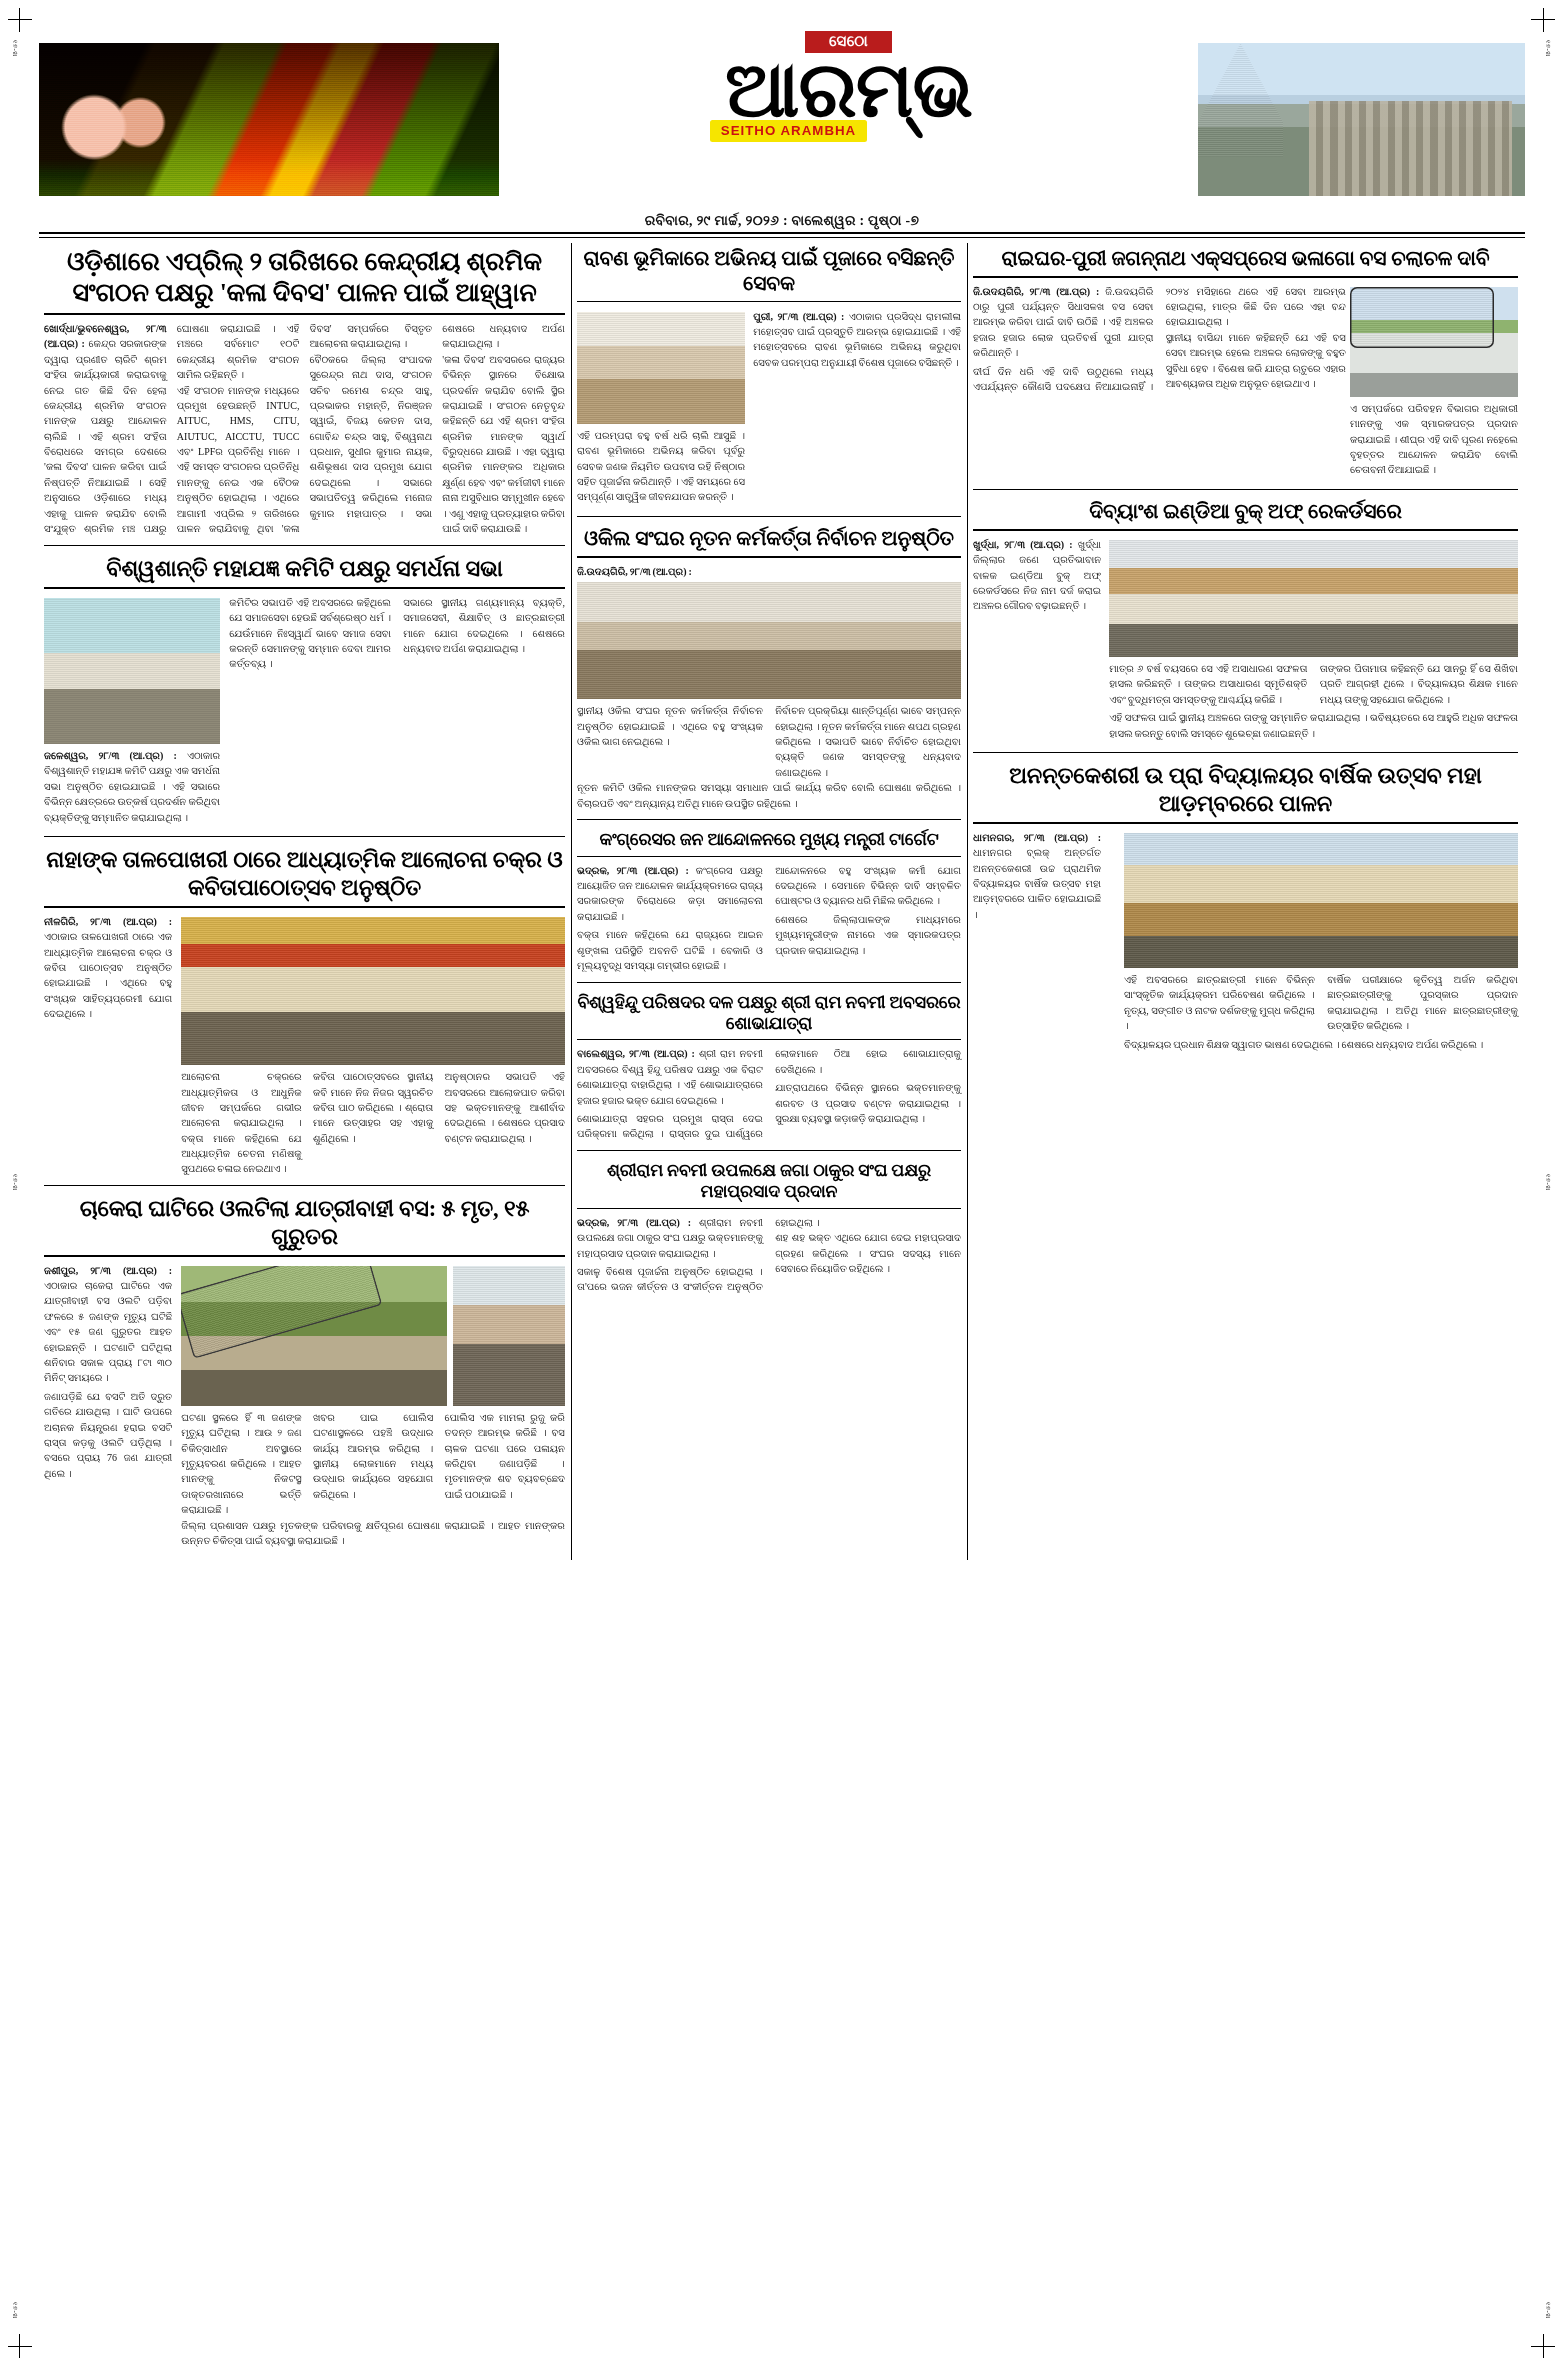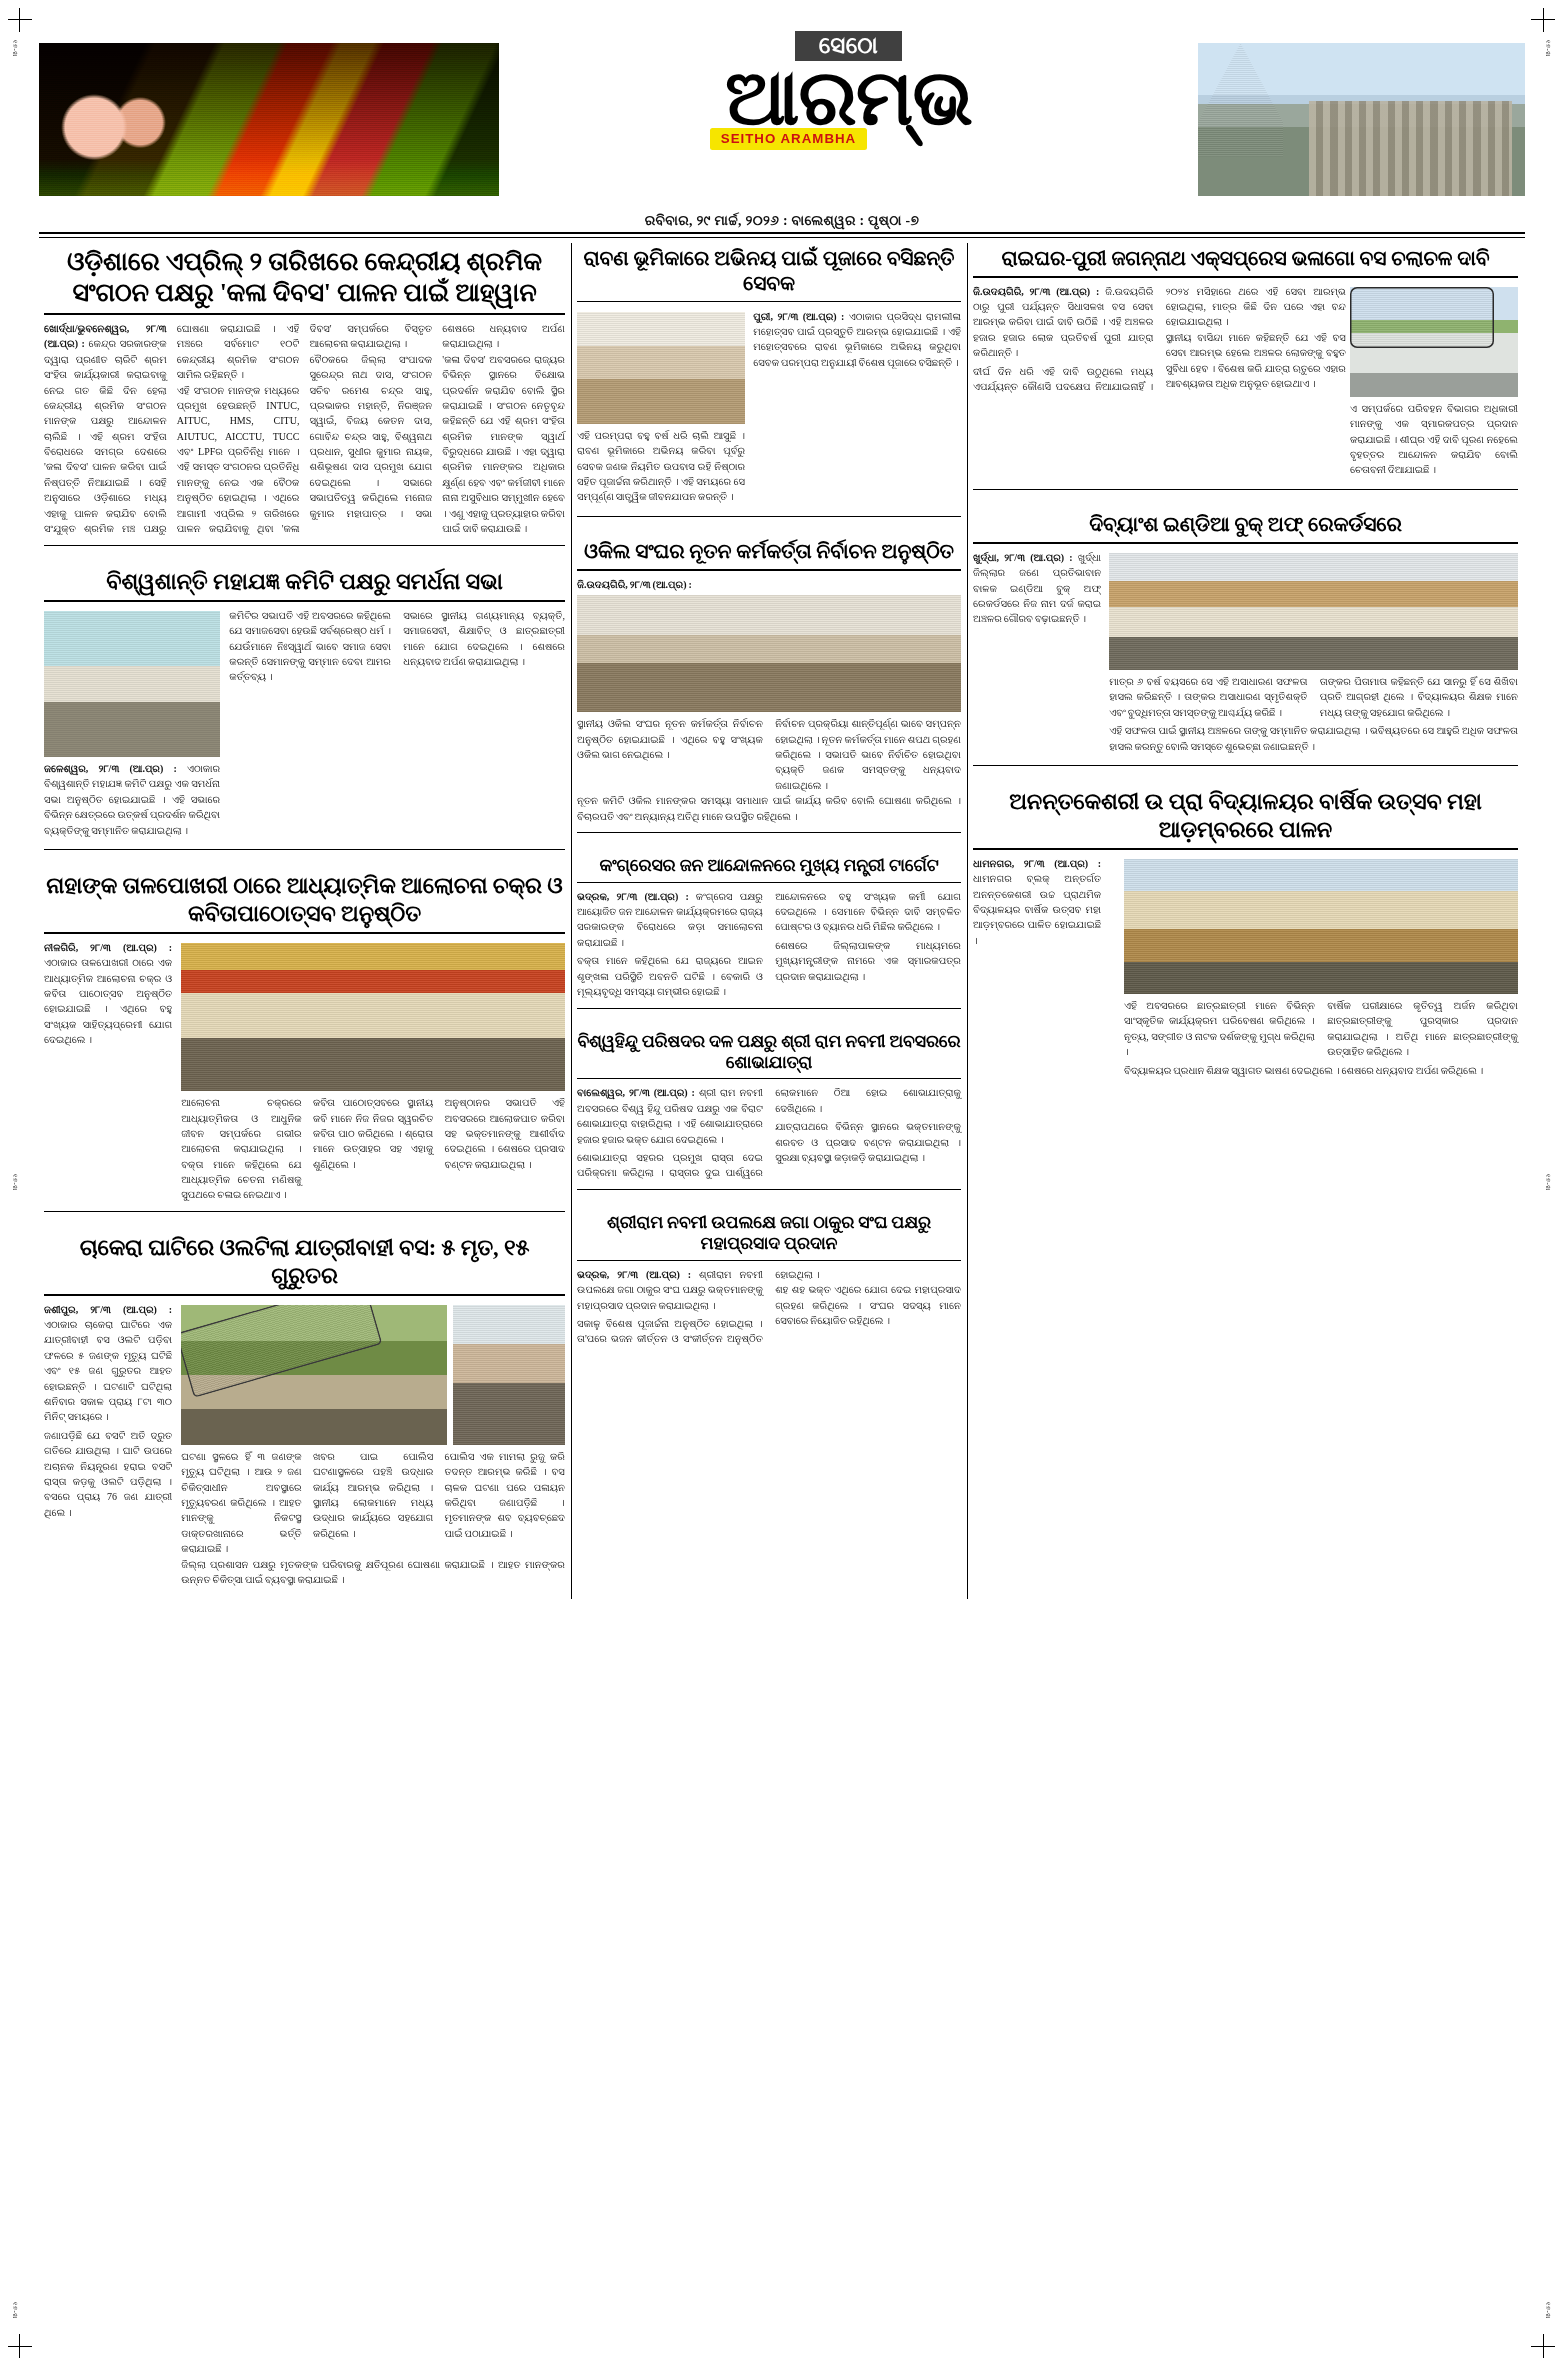--- a/index.html
+++ b/index.html
@@ -84,22 +84,22 @@
     opacity:.95;
   }
   .ph-temple:before{
     content:""; position:absolute; right:4%; bottom:0; width:62%; height:62%;
     background:repeating-linear-gradient(90deg,#b9b3a2 0 7.1px,#938d7c 7.1px 14.3px);
     opacity:.9;
   }
 
   .mast-center { text-align:center; width:551px; padding-top:2px; position:relative; }
   .mast-kicker {
-    background:#404040; color:#fff; display:inline-block;
-    padding:3.1px 23.5px 4.1px 23.5px; font-size:23px; line-height:1;
+    background:#b91c1c; color:#fff; display:inline-block;
+    padding:3.1px 23.5px 4.1px 23.5px; font-size:15px; line-height:1;
     letter-spacing:0.5px; font-family:"Liberation Serif", serif; font-weight:700;
     margin-bottom:1px;
   }
   .mast-title {
     font-family:"Liberation Serif", serif;
     font-weight:700; font-size:77px; line-height:.94; color:#000;
     letter-spacing:-1px; margin:0; padding:0;
   }
   .mast-badge {
     display:inline-block; background:#f6e500; color:#cc1111;
@@ -224,21 +224,21 @@
       radial-gradient(circle at 18% 56%, #e8a33a 0 8%, transparent 9%),
       radial-gradient(circle at 48% 54%, #cf3b2a 0 8%, transparent 9%),
       radial-gradient(circle at 78% 56%, #2f3340 0 8%, transparent 9%);
   }
   .ph-grain:after{
     content:""; position:absolute; inset:0;
     background:repeating-linear-gradient(0deg, rgba(0,0,0,.07) 0 1px, rgba(255,255,255,.07) 1px 2px);
     pointer-events:none;
   }
   .blk { margin-bottom:8.2px; }
-  .blk-rule { border-top:1.5px solid #000; padding-top:19px; }
+  .blk-rule { border-top:1.5px solid #000; padding-top:6px; }
 
   .byline { font-weight:700; }
 </style>
 </head>
 <body>
 
 <div class="page">
 
   <div class="crop tl"></div>
   <div class="crop tr"></div>

